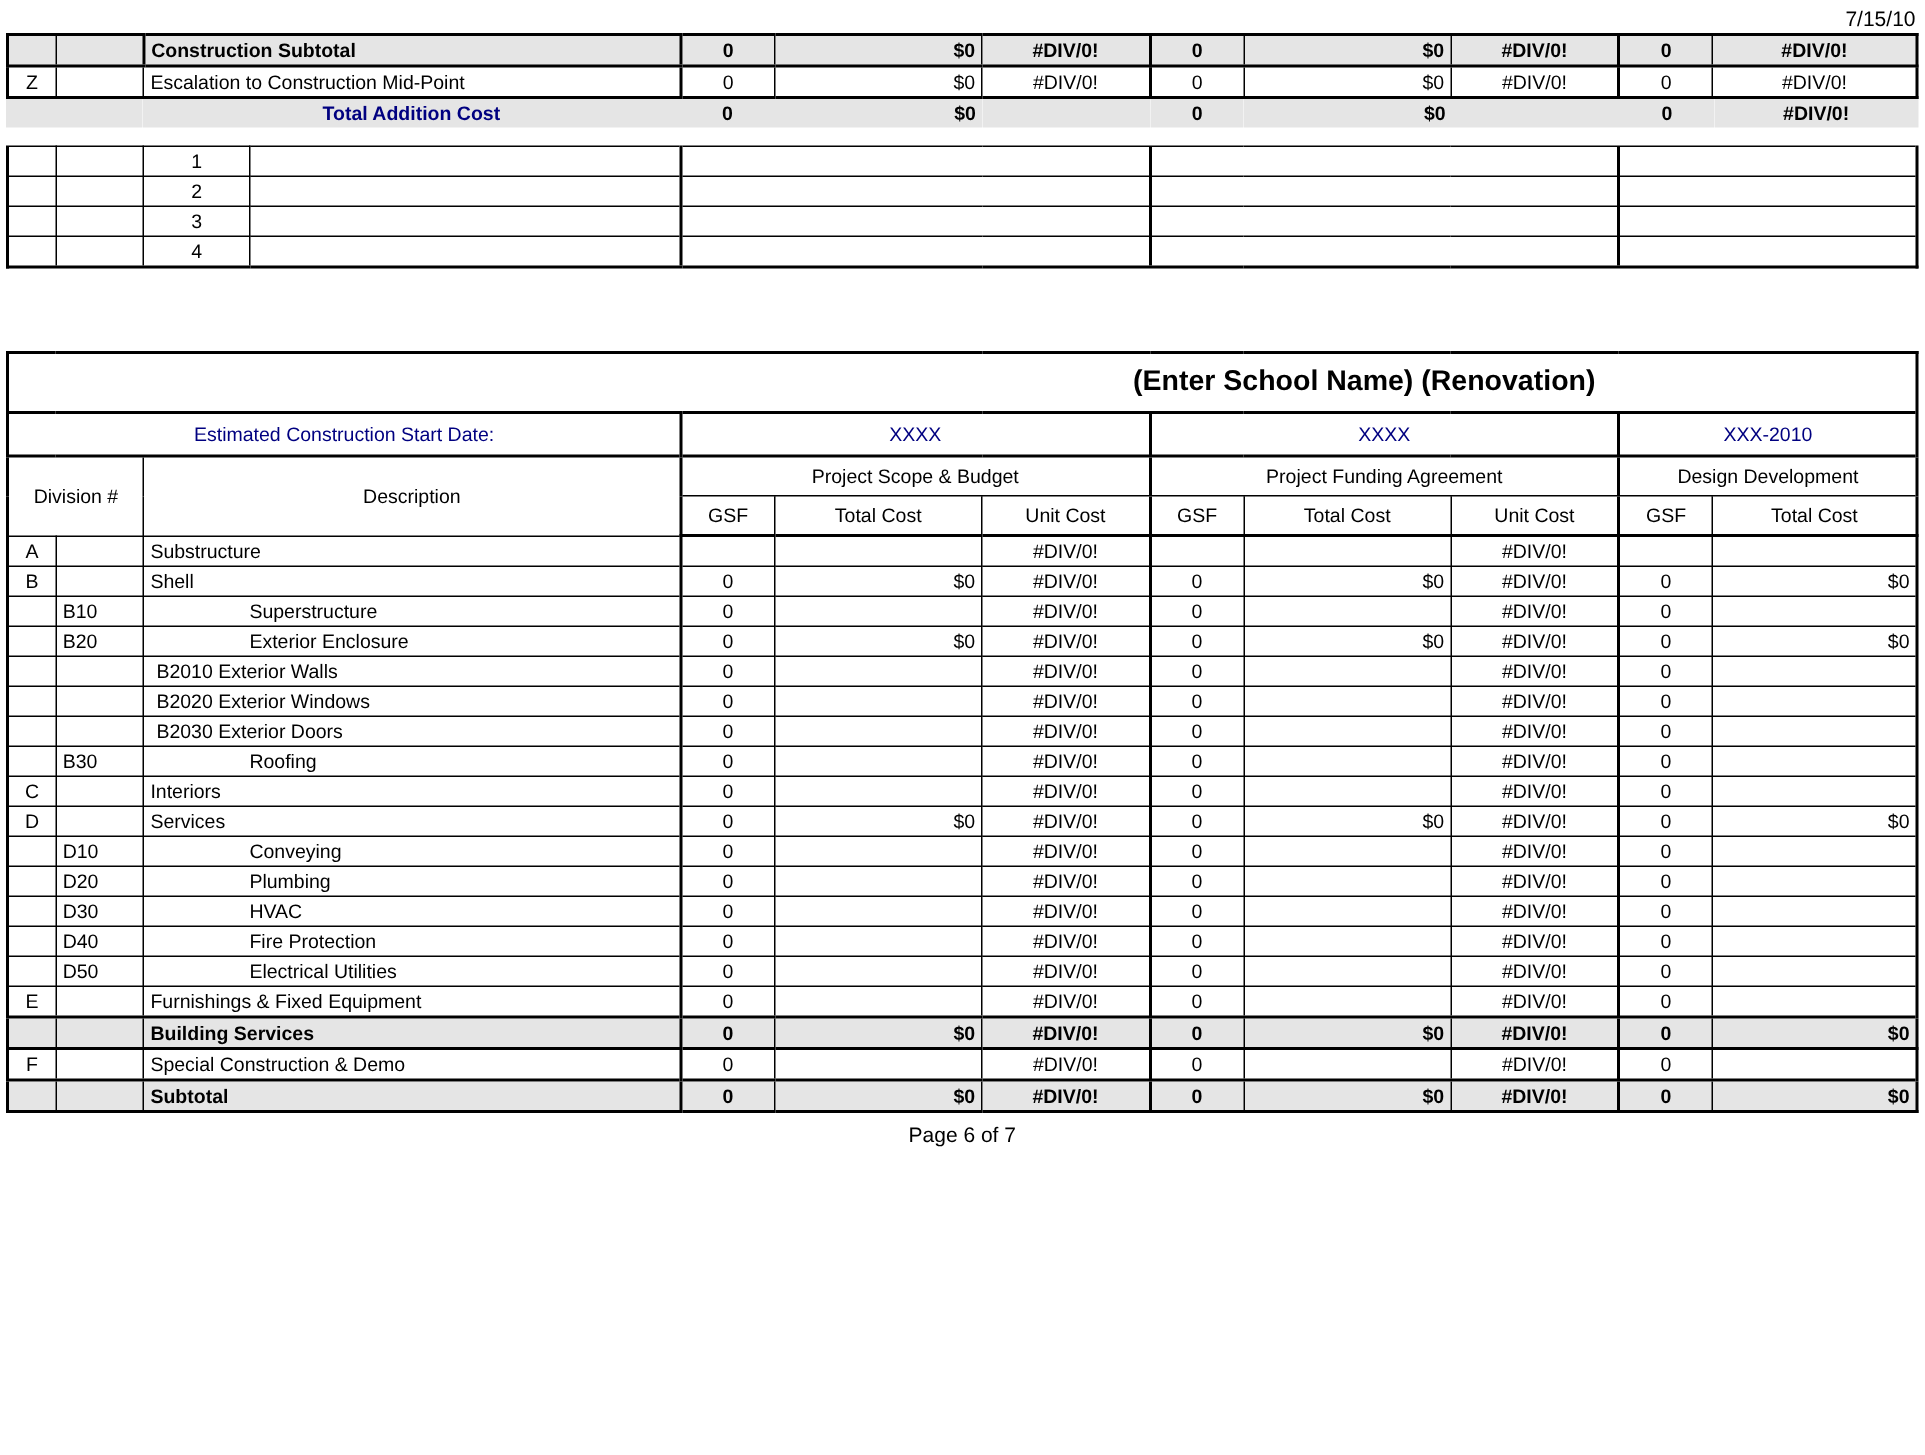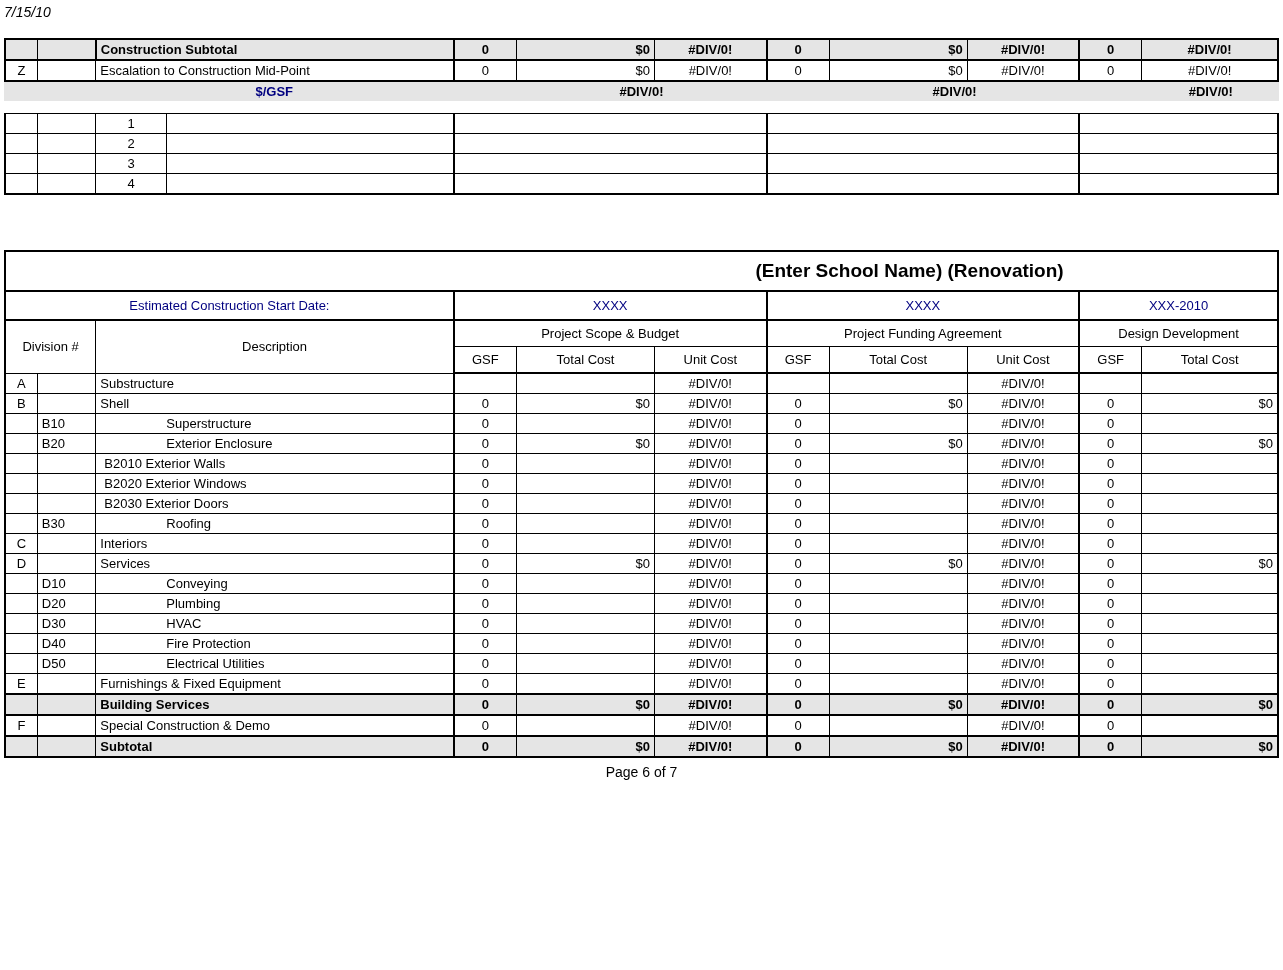--- a/index.html
+++ b/index.html
@@ -5,24 +5,24 @@
   * { box-sizing: border-box; }
   body {
     font-family: Arial, sans-serif;
     font-size: 13px;
     margin: 0;
     padding: 4px;
     background: #fff;
     color: #000;
   }
   .date-top {
+    text-align: right;
     font-size: 14px;
     padding-right: 2px;
-    margin-bottom: 18px;
-    font-style: italic;
+    margin-bottom: 2px;
   }
   table { border-collapse: collapse; width: 100%; table-layout: fixed; }
   td, th { border: 1px solid #000; padding: 2px 4px; font-size: 13px; overflow: hidden; white-space: nowrap; }
   .yellow { background: #e5e5e5; }
   .bold { font-weight: bold; }
   .center { text-align: center; }
   .right { text-align: right; }
   .left { text-align: left; }
   .navy { color: #000080; }
   .section-gap { height: 12px; }
@@ -105,29 +105,31 @@
   <col class="cg">
       <col class="ct">
       <col class="cu">
   <col class="cg">
       <col class="ct">
       <col class="cu">
   <col class="cg2">
       <col class="ct2">
 </colgroup>
 <tbody>
-<tr class="yellow bold noborder">
+      <tr class="yellow bold noborder">
   <td></td>
         <td></td>
-  <td class="navy center">$/GSF</td>
+  <td class="navy center">Total Addition Cost</td>
+  <td class="center">0</td>
+  <td class="right">$0</td>
   <td></td>
-  <td class="center" colspan="2">#DIV/0!</td>
+  <td class="center">0</td>
+  <td class="right">$0</td>
   <td></td>
-  <td class="center" colspan="2">#DIV/0!</td>
-  <td></td>
+  <td class="center">0</td>
   <td class="center">#DIV/0!</td>
 </tr>
 </tbody>
   </table>
 
 <div class="section-gap"></div>
 
 <table>
 <colgroup class="colgroup-top">
   <col class="c1">

